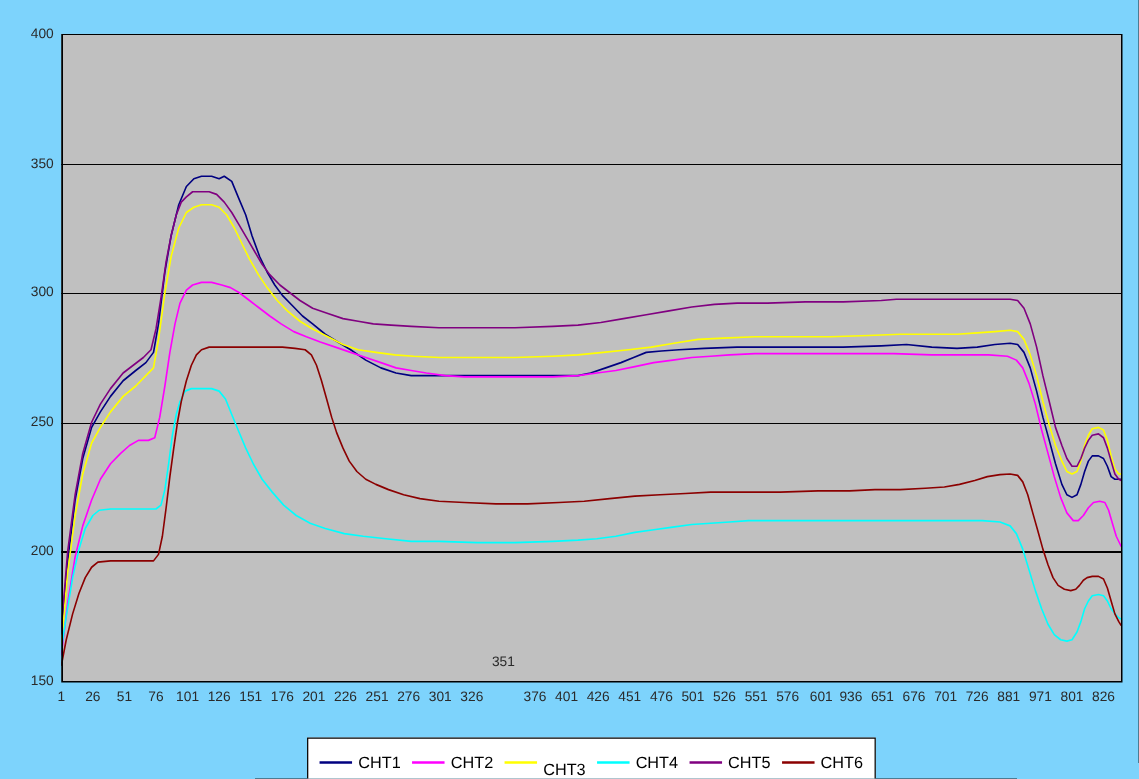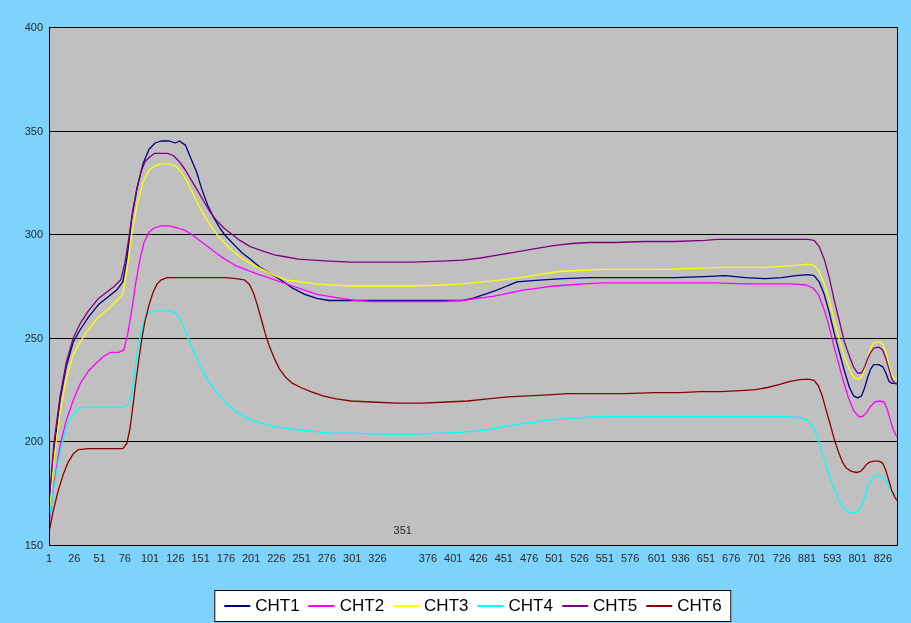--- a/index.html
+++ b/index.html
@@ -6,21 +6,21 @@
   body{font-family:"Liberation Sans", sans-serif;}
   #chart-canvas{position:relative;width:911px;height:623px;background:#7dd3fc;overflow:hidden;}
   #plot-svg{position:absolute;left:49px;top:27px;}
   .y-tick-label{position:absolute;width:42px;text-align:right;font-size:11px;color:#2a2a2a;line-height:13px;}
   .x-tick-label{position:absolute;width:34px;text-align:center;font-size:11px;color:#2a2a2a;line-height:13px;}
   #legend{position:absolute;top:590px;left:473px;transform:translateX(-50%);
           background:#fff;border:1px solid #000;display:flex;align-items:center;
           padding:5px 9px;gap:9px;white-space:nowrap;}
   .legend-item{display:flex;align-items:center;gap:5px;}
   .legend-line{display:inline-block;width:26px;height:2px;}
-  .legend-label{font-size:17px;color:#000;}
+  .legend-label{font-size:13px;color:#000;}
 </style>
 </head>
 <body>
 
 <div id="chart-canvas">
   <svg id="plot-svg" width="849" height="519">
       <rect x="0" y="0" width="848" height="518" fill="#c0c0c0"></rect>
       <line x1="0" y1="104.5" x2="848" y2="104.5" stroke="#000000" stroke-width="1" shape-rendering="crispEdges"></line>
       <line x1="0" y1="207.5" x2="848" y2="207.5" stroke="#000000" stroke-width="1" shape-rendering="crispEdges"></line>
       <line x1="0" y1="311.5" x2="848" y2="311.5" stroke="#000000" stroke-width="1" shape-rendering="crispEdges"></line>
@@ -66,36 +66,36 @@
       <div class="x-tick-label" style="left: 562.632px; top: 552px; color: rgb(42, 42, 42);">526</div>
       <div class="x-tick-label" style="left: 587.9px; top: 552px; color: rgb(42, 42, 42);">551</div>
       <div class="x-tick-label" style="left: 613.168px; top: 552px; color: rgb(42, 42, 42);">576</div>
       <div class="x-tick-label" style="left: 640px; top: 552px; color: rgb(42, 42, 42); text-align: center;">601</div>
       <div class="x-tick-label" style="left: 663.704px; top: 552px; color: rgb(42, 42, 42);">936</div>
       <div class="x-tick-label" style="left: 688.973px; top: 552px; color: rgb(42, 42, 42);">651</div>
       <div class="x-tick-label" style="left: 714.241px; top: 552px; color: rgb(42, 42, 42);">676</div>
       <div class="x-tick-label" style="left: 739.509px; top: 552px; color: rgb(42, 42, 42);">701</div>
       <div class="x-tick-label" style="left: 764.777px; top: 552px; color: rgb(42, 42, 42);">726</div>
       <div class="x-tick-label" style="left: 790.045px; top: 552px; color: rgb(42, 42, 42);">881</div>
-      <div class="x-tick-label" style="left: 815.313px; top: 552px; color: rgb(42, 42, 42);">593</div>
+      <div class="x-tick-label" style="left: 815.313px; top: 552px; color: rgb(42, 42, 42);">971</div>
       <div class="x-tick-label" style="left: 840.582px; top: 552px; color: rgb(42, 42, 42);">801</div>
       <div class="x-tick-label" style="left: 865.85px; top: 552px; color: rgb(42, 42, 42);">826</div>
     </div>
   <div id="legend" style="background: rgb(255, 255, 255); border-color: rgb(0, 0, 0);">
       <div class="legend-item">
         <span class="legend-line" style="background: rgb(0, 0, 128);"></span>
         <span class="legend-label" style="color: rgb(0, 0, 0);">CHT1</span>
       </div>
       <div class="legend-item">
         <span class="legend-line" style="background: rgb(255, 0, 255);"></span>
         <span class="legend-label" style="color: rgb(0, 0, 0);">CHT2</span>
       </div>
       <div class="legend-item">
         <span class="legend-line" style="background: rgb(255, 255, 0);"></span>
-        <span class="legend-label" style="color: rgb(0, 0, 0);">CHT3</span>
+        <span class="legend-label" style="color: rgb(0, 0, 0); margin-top: 12px;">CHT3</span>
       </div>
       <div class="legend-item">
         <span class="legend-line" style="background: rgb(0, 255, 255);"></span>
         <span class="legend-label" style="color: rgb(0, 0, 0);">CHT4</span>
       </div>
       <div class="legend-item">
         <span class="legend-line" style="background: rgb(128, 0, 128);"></span>
         <span class="legend-label" style="color: rgb(0, 0, 0);">CHT5</span>
       </div>
       <div class="legend-item">

